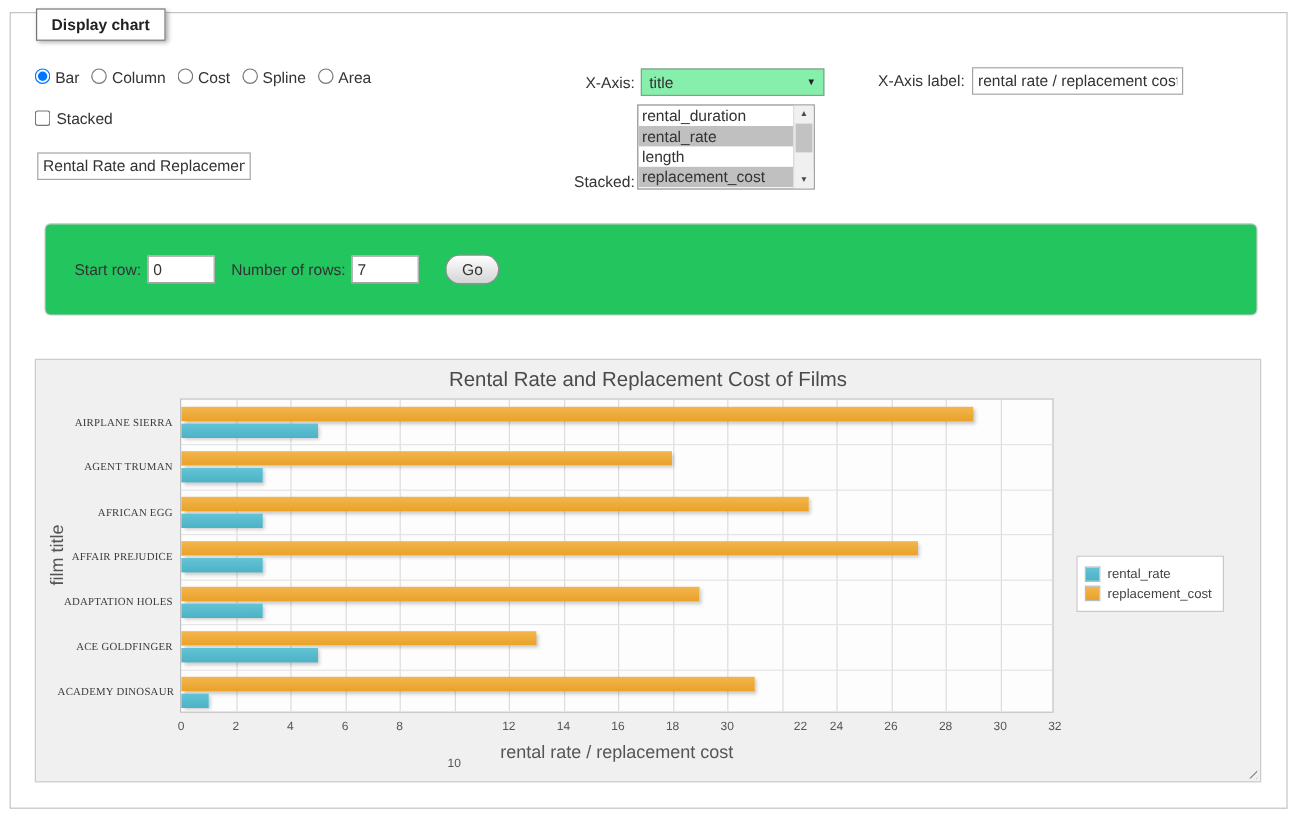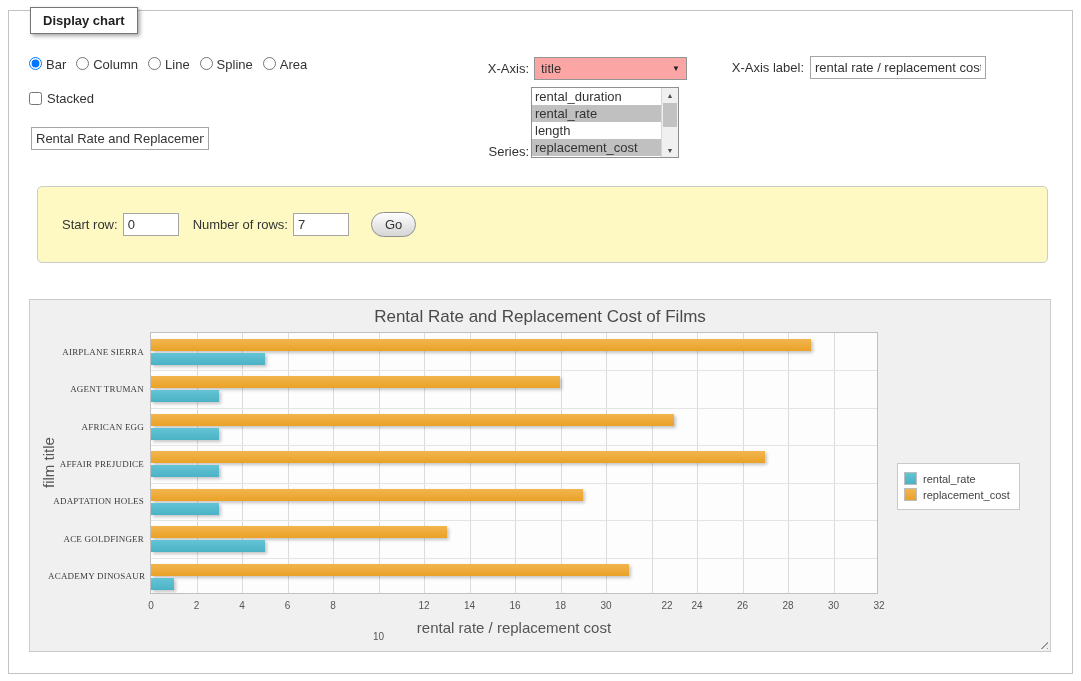--- a/index.html
+++ b/index.html
@@ -27,21 +27,21 @@
   .stacked-row input { margin:0 5px 0 0; width:13px; height:13px; }
   .text-input {
     border:1px solid #a5a5a5; background:#fff; color:#333;
     font-family:"Liberation Sans", sans-serif; font-size:13px;
     padding:2px 4px; height:23px;
   }
   .chart-title-input { position:absolute; left:22px; top:116px; width:178px; }
   .xaxis-row { position:absolute; left:430px; top:46px; display:flex; align-items:center; }
   .field-caption { width:90px; text-align:right; margin-right:5px; color:#333; }
   .select-box {
-    width:153px; height:23px; border:1px solid #959595; background:#fca5a5;
+    width:153px; height:23px; border:1px solid #959595; background:#86efac;
     display:flex; align-items:center; padding:0 6px; cursor:default;
   }
   .select-value { flex:1; font-size:13px; }
   .chevron { font-size:8px; color:#222; }
   .listbox {
     position:absolute; left:522px; top:76px; width:148px; height:71px;
     border:1px solid #8f8f8f; background:#fff; display:flex; overflow:hidden;
   }
   .listbox-options { flex:1; overflow:hidden; }
   .listbox-option { height:17px; line-height:17px; padding:0 3px; white-space:nowrap; overflow:hidden; }
@@ -52,21 +52,21 @@
   .sb-thumb { position:absolute; left:1px; right:1px; top:15px; height:24px; background:#c2c2c2; }
   .series-caption { position:absolute; left:430px; top:133px; width:90px; text-align:right; }
   .label-row { position:absolute; display:flex; align-items:center;justify-content:center; }
   .xlabel-row { left:705px; top:45px; }
   .ylabel-row { left:705px; top:82px; }
   .field-caption2 { width:90px; text-align:right; margin-right:6px; color:#333; }
   .label-input { width:176px; }
   
   .rows-panel {
     position:absolute; left:28px; top:175px; width:1011px; height:77px;
-    background:#fef9c3; border:1px solid #cbcbcb; border-radius:5px;
+    background:#22c55e; border:1px solid #cbcbcb; border-radius:5px;
     display:flex; align-items:center; padding-left:24px;
   }
   .small-input { width:56px; }
   .small-input.start { margin:0 14px 0 5px; }
   .small-input.num { margin:0 22px 0 5px; }
   .go-button {
     font-family:"Liberation Sans", sans-serif; font-size:13px; color:#333;
     padding:4px 13px; border-radius:13px; border:1px solid #8f8f8f;
     background:linear-gradient(to bottom,#fefefe,#d5d5d5);
     box-shadow:inset 0 1px 0 #fff; cursor:pointer;
@@ -122,21 +122,21 @@
       <label class="radio-option">
         <input type="radio" name="chartType" checked="" style="">
         <span>Bar</span>
       </label>
       <label class="radio-option">
         <input type="radio" name="chartType" style="">
         <span>Column</span>
       </label>
       <label class="radio-option">
         <input type="radio" name="chartType" style="">
-        <span>Line</span>
+        <span>Cost</span>
       </label>
       <label class="radio-option">
         <input type="radio" name="chartType" style="">
         <span>Spline</span>
       </label>
       <label class="radio-option">
         <input type="radio" name="chartType" style="">
         <span>Area</span>
       </label>
     </div>
@@ -162,21 +162,21 @@
         <div class="listbox-option selected">rental_rate</div>
         <div class="listbox-option">length</div>
         <div class="listbox-option selected">replacement_cost</div>
       </div>
     <div class="listbox-scrollbar">
       <div class="sb-btn up">▲</div>
       <div class="sb-thumb"></div>
       <div class="sb-btn down">▼</div>
     </div>
   </div>
-  <span class="series-caption">Series:</span>
+  <span class="series-caption">Stacked:</span>
 
   <div class="label-row xlabel-row">
     <span class="field-caption2">X-Axis label:</span>
     <input class="text-input label-input" value="rental rate / replacement cost" style="">
   </div>
 
   <div class="rows-panel">
     <span>Start row:</span>
     <input class="text-input small-input start" value="0" style="">
     <span>Number of rows:</span>

